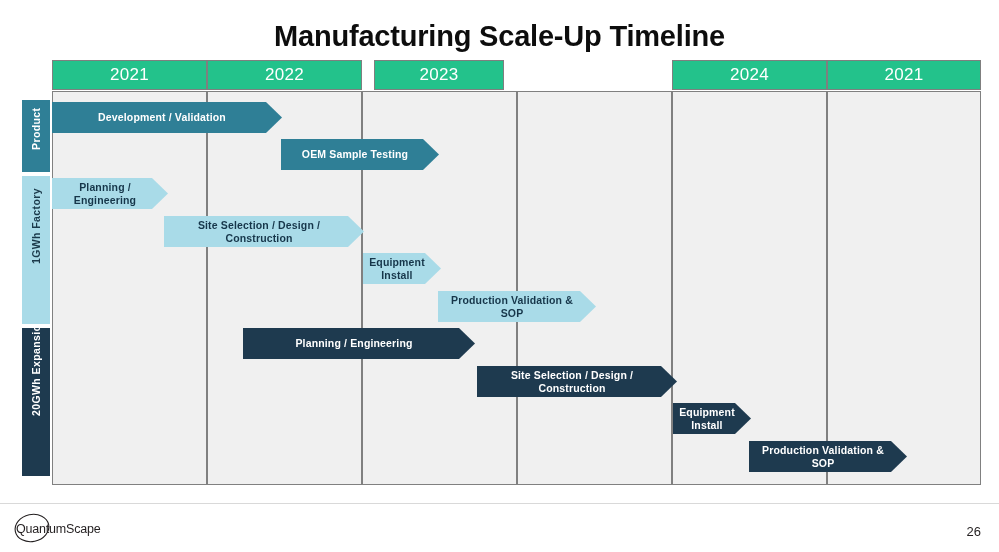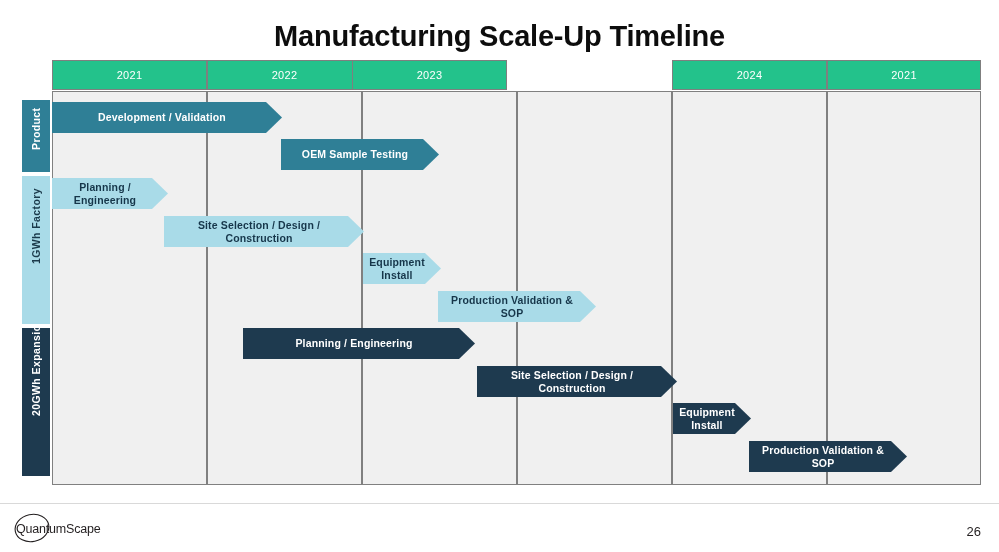--- a/index.html
+++ b/index.html
@@ -49,21 +49,21 @@
     height: 30px;
   }
   .year-header {
     position: absolute;
     top: 0;
     height: 30px;
     background: #23c28b;
     border: 1px solid #7f7f7f;
     box-sizing: border-box;
     color: #ffffff;
-    font-size: 11px;
+    font-size: 17px;
     line-height: 28px;
     text-align: center;
     letter-spacing: 0.3px;
   }
 
   
   .year-column {
     position: absolute;
     top: 31px;
     height: 394px;
@@ -164,21 +164,21 @@
 
   <div class="category-band cat-20gwh" style="top:328px; height:148px;">
     <span class="cat-label" style="line-height:148px;">20GWh Expansion</span>
   </div>
 
   <div id="chart-area">
 
     <div class="year-header-row">
       <div class="year-header" style="left:0px;   width:155px;">2021</div>
       <div class="year-header" style="left:155px; width:155px;">2022</div>
-      <div class="year-header" style="left:300px; width:155px;">2023</div>
+      <div class="year-header" style="left:322px; width:130px;">2023</div>
       <div class="year-header" style="left:620px; width:155px;">2024</div>
       <div class="year-header" style="left:775px; width:154px;">2021</div>
     </div>
 
     <div class="year-column" style="left:0px;   width:155px;"></div>
     <div class="year-column" style="left:155px; width:155px;"></div>
     <div class="year-column" style="left:310px; width:155px;"></div>
     <div class="year-column" style="left:465px; width:155px;"></div>
     <div class="year-column" style="left:620px; width:155px;"></div>
     <div class="year-column" style="left:775px; width:154px;"></div>

